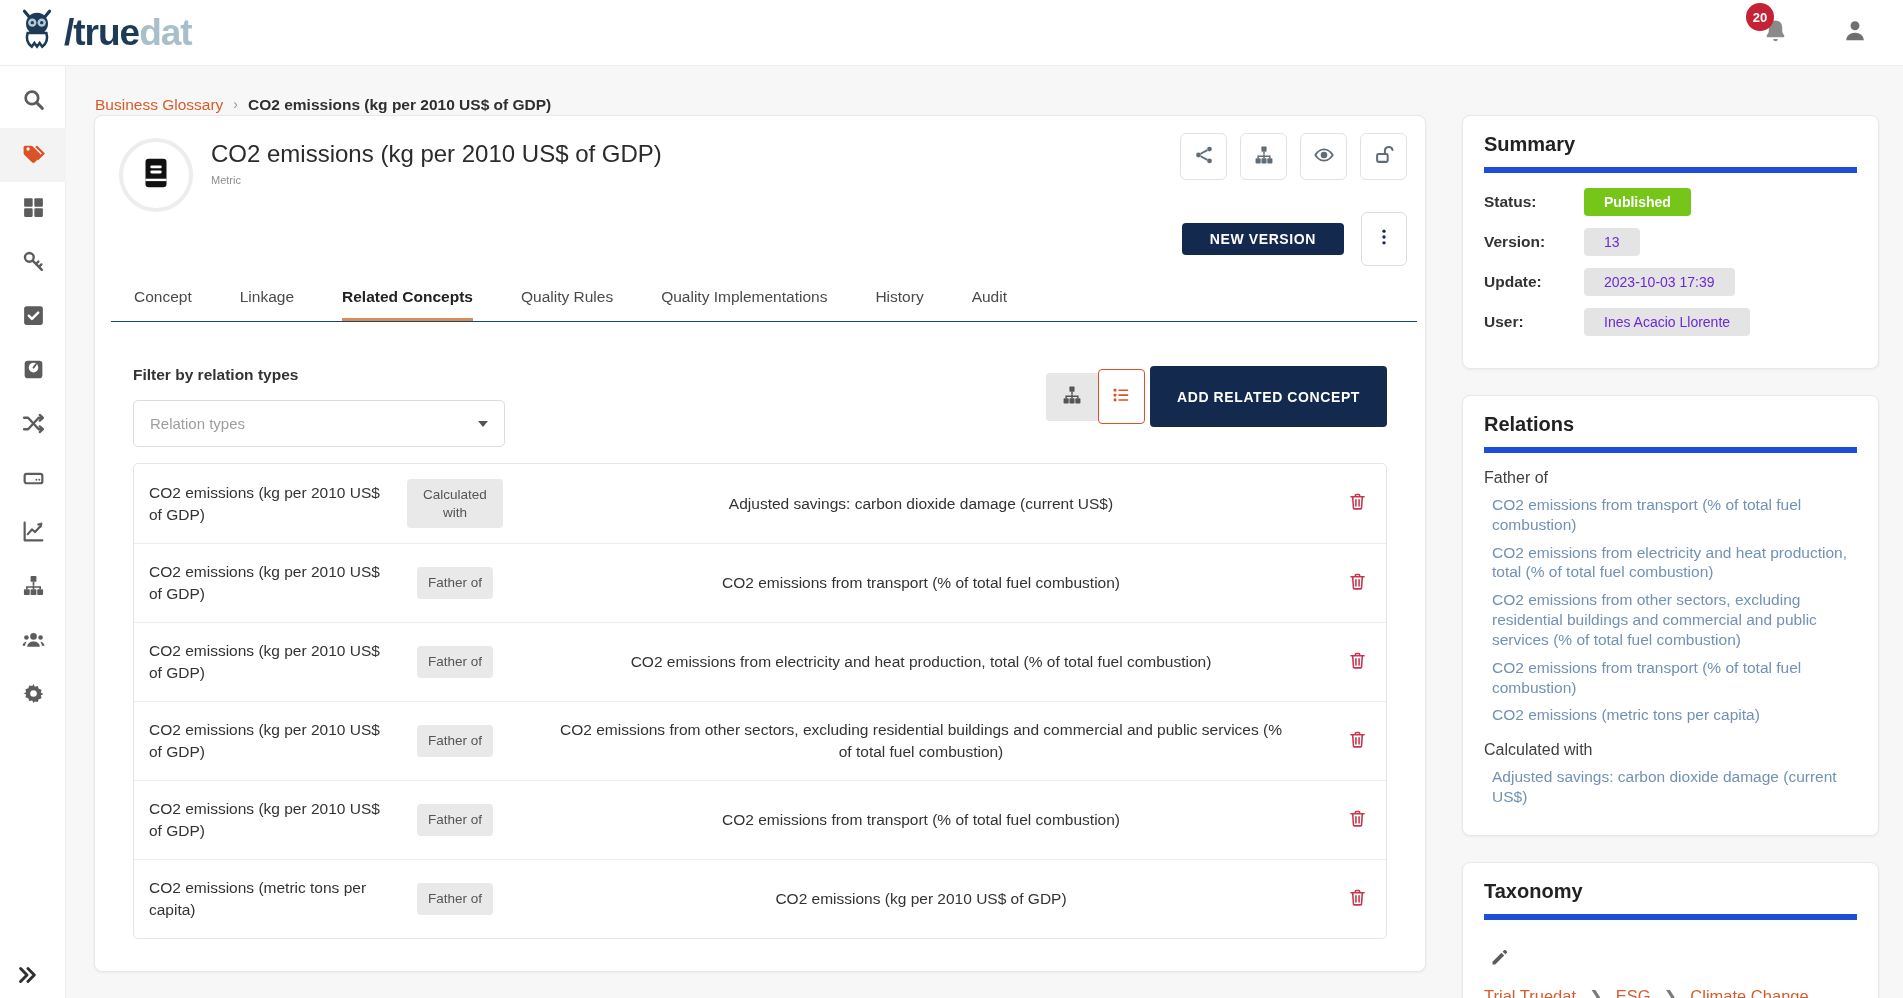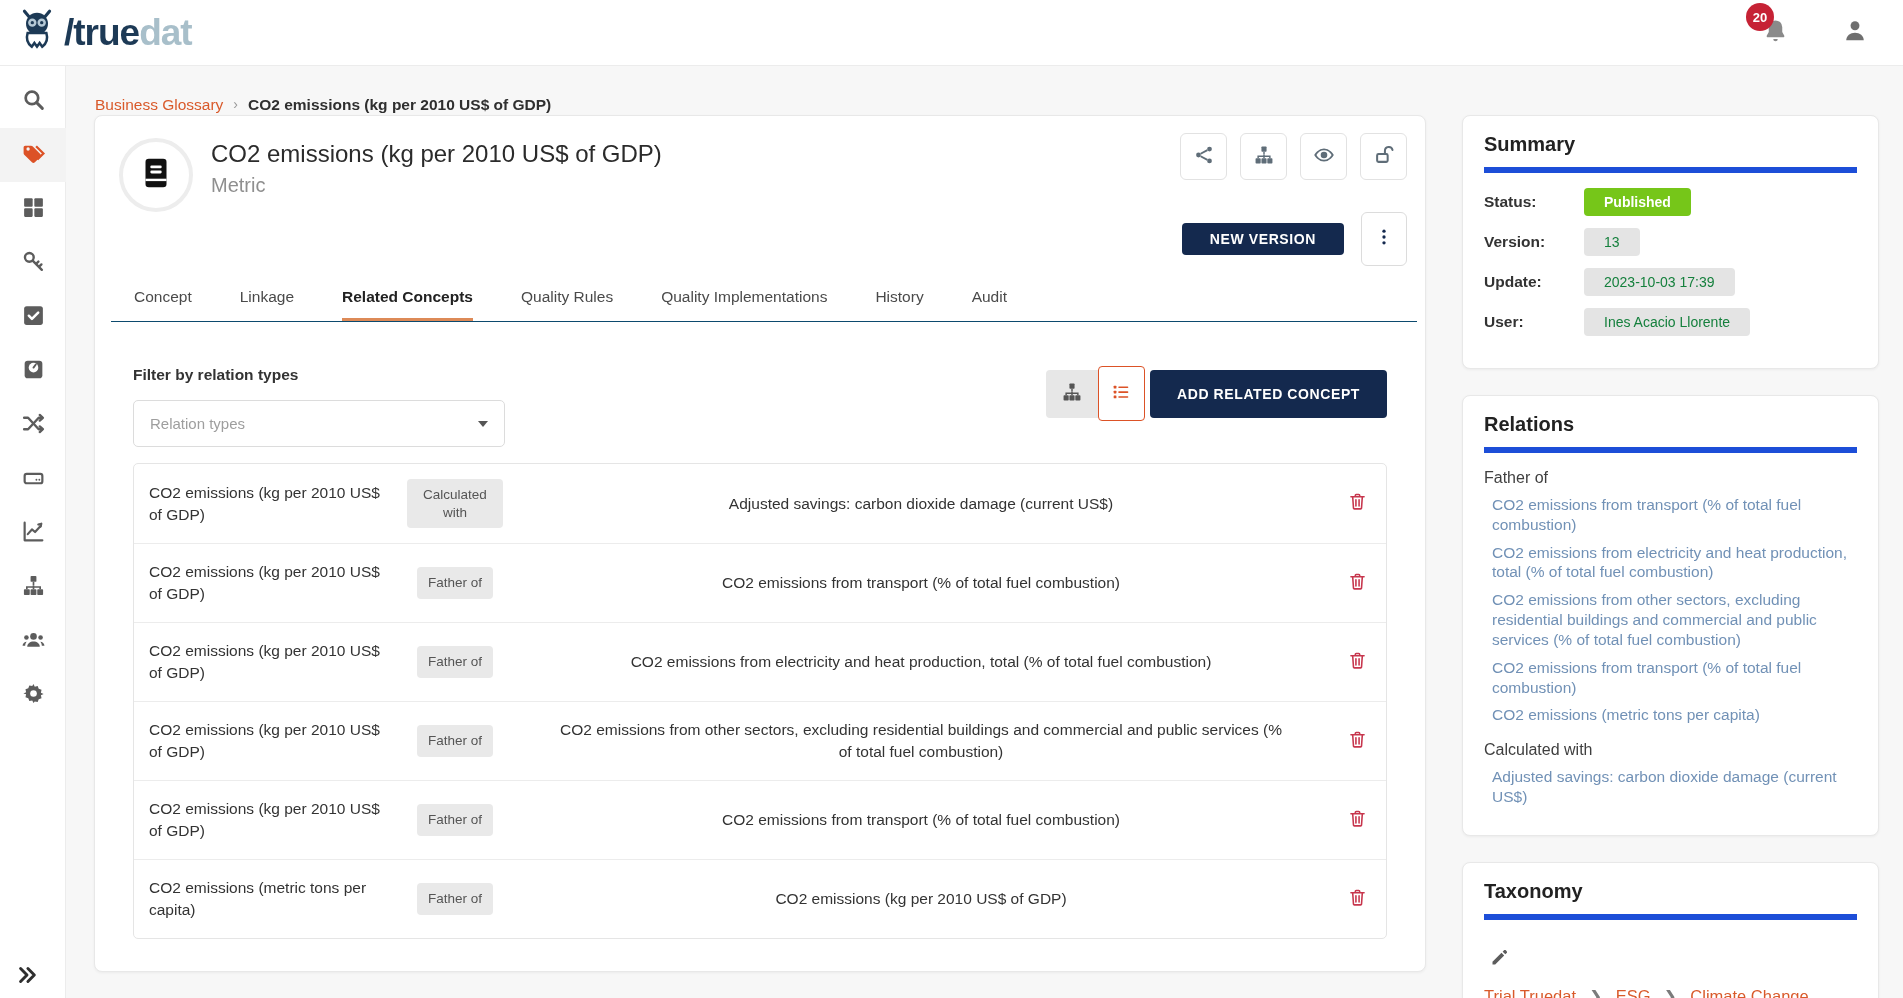--- a/index.html
+++ b/index.html
@@ -40,21 +40,21 @@
   .bc-current { color:#2f2f2f; font-weight:bold; }
 
   
   .card { background:#fff; border:1px solid #e8e8e8; border-radius:8px;
     box-shadow:0 1px 3px rgba(0,0,0,.05); }
   .main-card { position:absolute; left:94px; top:115px; width:1332px; height:857px; }
   .avatar { position:absolute; left:24px; top:22px; width:74px; height:74px; border-radius:50%;
     border:4px solid #ededed; display:flex; align-items:center; justify-content:center; color:#111; }
   .avatar svg { width:36px; height:36px; }
   .concept-title { position:absolute; left:116px; top:24px; font-size:24px; color:#2b2b2b; }
-  .concept-type { position:absolute; left:116px; top:58px; font-size:20px; color:#8f8f8f; }
+  .concept-type { position:absolute; left:116px; top:58px; font-size:11px; color:#8f8f8f; }
 
   .icon-actions { position:absolute; right:18px; top:17px; display:flex; gap:13px; }
   .sq-btn { width:47px; height:47px; border:1px solid #e2e2e2; border-radius:6px; background:#fff;
     display:flex; align-items:center; justify-content:center; color:#5f6d78; cursor:pointer; }
   .sq-btn svg { width:22px; height:22px; }
 
   .version-row { position:absolute; right:18px; top:96px; display:flex; gap:17px; align-items:center; }
   .btn-navy { background:#14294e; color:#fff; font-weight:bold; font-size:14px; letter-spacing:.6px;
     border:none; border-radius:4px; height:32px; padding:0 28px; cursor:pointer;
     font-family:"Liberation Sans", sans-serif; }
@@ -74,21 +74,21 @@
   .select .caret { margin-left:auto; width:0; height:0; border-left:5px solid transparent;
     border-right:5px solid transparent; border-top:6px solid #555; }
 
   .list-actions { position:absolute; right:38px; top:250px; display:flex; align-items:center; }
   .view-tree { width:52px; height:48px; background:#e7e7e7; border:none; border-radius:4px 0 0 4px;
     display:flex; align-items:center; justify-content:center; color:#555; cursor:pointer; }
   .view-tree svg { width:22px; height:22px; }
   .view-list { width:47px; height:55px; background:#fff; border:1px solid #dc5226; border-radius:4px;
     display:flex; align-items:center; justify-content:center; color:#dc5226; cursor:pointer; margin-right:5px; }
   .view-list svg { width:22px; height:22px; }
-  .add-btn { height:48px; padding:0 27px; }
+  .add-btn { height:61px; padding:0 27px; }
 
   .rel-list { position:absolute; left:38px; right:38px; top:347px; border:1px solid #e5e5e5;
     border-radius:5px; background:#fff; overflow:hidden; }
   .rel-row { display:flex; align-items:center; height:79px; border-top:1px solid #ececec; }
   .rel-row:first-child { border-top:none; }
   .c-source { width:262px; padding:0 12px 0 15px; font-size:15.5px; color:#333; line-height:1.4; }
   .c-rel { width:118px; display:flex; justify-content:center; }
   .rel-badge { background:#e9e9e9; border-radius:4px; padding:7px 11px; font-size:13.5px; color:#555;
     text-align:center; max-width:96px; line-height:1.3; }
   .c-target { flex:1; text-align:center; font-size:15.5px; color:#333; padding:0 40px; line-height:1.4; }
@@ -97,21 +97,21 @@
 
   
   .right-col { position:absolute; left:1462px; top:115px; width:417px; }
   .panel { padding:17px 21px 20px; margin-bottom:26px; }
   .panel h2 { font-size:20px; color:#222; padding-bottom:11px; border-bottom:6px solid #1d4ed8;
     margin-bottom:15px; font-weight:bold; }
   .srow { display:flex; align-items:center; margin-bottom:12px; }
   .slabel { width:100px; font-size:15.5px; font-weight:bold; color:#333; }
   .badge { border-radius:4px; padding:6px 20px; font-size:14px; }
   .badge.green { background:#76c619; color:#fff; font-weight:bold; }
-  .badge.gray { background:#e4e4e4; color:#15803d; }
+  .badge.gray { background:#e4e4e4; color:#6d28d9; }
 
   .group-label { font-size:16px; color:#3f3f3f; margin:16px 0 8px; }
   .rel-link { color:#7191b6; font-size:15.5px; line-height:1.28; margin:8px 0 8px 8px; cursor:pointer; }
 
   .tax-pencil { color:#5c5c5c; margin:12px 0 16px 6px; cursor:pointer; display:inline-block; }
   .tax-pencil svg { width:20px; height:20px; }
   .tax-path { display:flex; align-items:center; gap:14px; flex-wrap:wrap; padding-bottom:6px; }
   .tax-link { color:#d95a2b; font-size:16.5px; cursor:pointer; }
   .tax-sep { color:#7b7b7b; font-weight:bold; font-size:14px; }
 </style>

